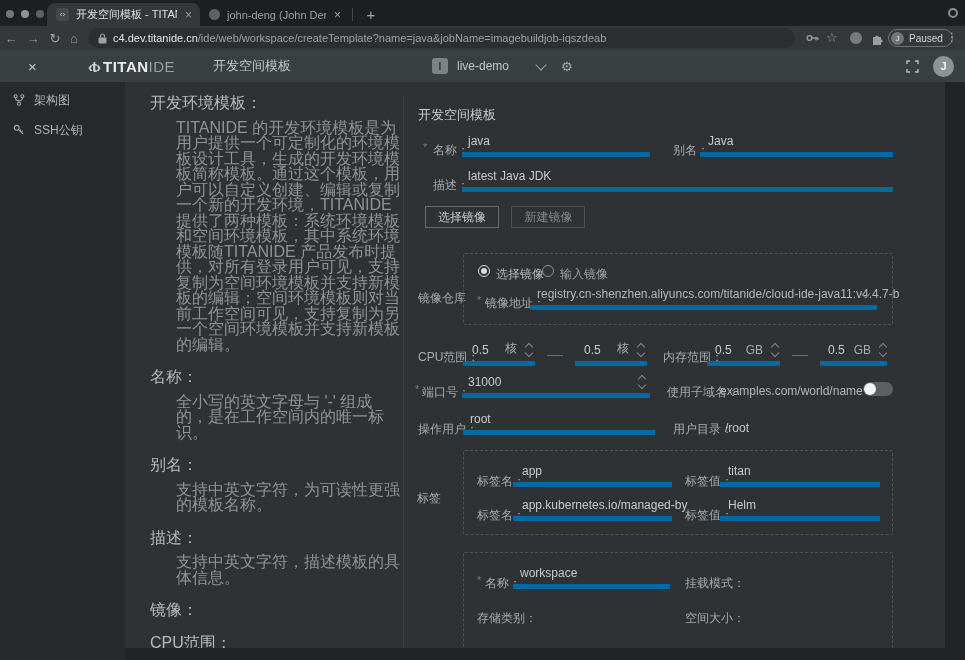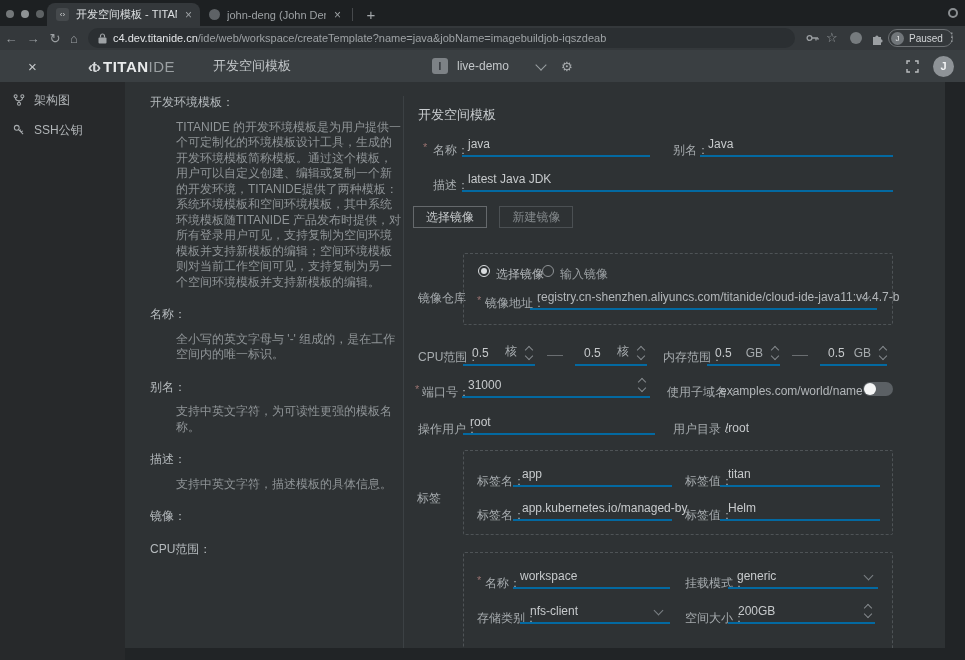--- a/index.html
+++ b/index.html
@@ -60,31 +60,31 @@
   
   .sidebar{position:absolute;left:0;top:82px;width:125px;height:578px;background:#27292b;}
   .sb-item{display:flex;align-items:center;height:30px;padding-left:13px;font-size:12px;color:#b2b6b9;cursor:pointer;}
   .sb-item svg{margin-right:9px;flex:none;}
 
   
   .content{position:absolute;left:125px;top:82px;width:820px;height:566px;background:#2e3234;overflow:hidden;}
   .vdivider{position:absolute;left:278px;top:14px;bottom:0;width:1px;background:#3c4144;}
 
   
-  .docs{position:absolute;left:25px;top:13px;width:253px;font-size:12px;line-height:15.5px;color:#8f9497;}
+  .docs{position:absolute;left:25px;top:13px;width:253px;font-size:16px;line-height:15.5px;color:#8f9497;}
   .doc-h{color:#b5babd;margin:17px 0 9px;}
   .doc-h:first-child{margin-top:0;}
   .doc-p{padding-left:26px;}
 
   
   .fsec{position:absolute;left:293px;top:24px;font-size:13px;color:#c9cdd0;}
   .flabel{position:absolute;font-size:12px;color:#a6abae;white-space:nowrap;}
   .fval{position:absolute;font-size:12px;color:#c7cacc;white-space:nowrap;}
   .req{position:absolute;font-size:11px;color:#97716f;}
-  .uline{position:absolute;height:22px;border-bottom:2px solid #0369a1;box-sizing:border-box;}
+  .uline{position:absolute;height:22px;border-bottom:5px solid #0369a1;box-sizing:border-box;}
   .uline .val{position:absolute;bottom:4px;font-size:12px;color:#c7cacc;white-space:nowrap;}
   .uline .val.dim{color:#b3b7ba;}
   .unit{position:absolute;bottom:4px;font-size:12px;color:#a6abae;}
   .btn{display:inline-block;height:22px;line-height:20px;padding:0 12px;font-size:12px;box-sizing:border-box;
     border:1px solid #65696c;color:#c6c9cb;background:transparent;cursor:pointer;}
   .btn.secondary{border-color:#4b5053;color:#82878a;margin-left:8px;}
   .dashbox{position:absolute;border:1px dashed #4e5356;border-radius:2px;box-sizing:border-box;}
   .radio{position:absolute;width:12px;height:12px;border-radius:50%;border:1px solid #8f9396;box-sizing:border-box;}
   .radio.checked{border-color:#d9dcde;}
   .radio.checked::after{content:'';position:absolute;left:2px;top:2px;right:2px;bottom:2px;border-radius:50%;background:#d9dcde;}
@@ -224,21 +224,21 @@
     <span class="flabel" style="left:548px;top:60px">别名：</span>
     <div class="uline" style="left:575px;top:53px;width:193px">
       <span class="val" style="left:8px">Java</span>
     </div>
 
     <span class="flabel" style="left:308px;top:95px">描述：</span>
     <div class="uline" style="left:337px;top:88px;width:431px">
       <span class="val" style="left:6px">latest Java JDK</span>
     </div>
 
-    <div class="abs" style="left:288px;top:124px">
+    <div class="abs" style="left:300px;top:124px">
       <button class="btn">选择镜像</button>
       <button class="btn secondary">新建镜像</button>
     </div>
 
     <span class="flabel" style="left:293px;top:208px">镜像仓库</span>
     <div class="dashbox" style="left:338px;top:171px;width:430px;height:72px"></div>
     <span class="radio checked" style="left:353px;top:183px"></span>
     <span class="flabel" style="left:371px;top:184px;color:#b3b7ba">选择镜像</span>
     <span class="radio" style="left:417px;top:183px"></span>
     <span class="flabel" style="left:435px;top:184px;color:#9ba0a3">输入镜像</span>
@@ -327,32 +327,17 @@
       <span class="val" style="left:8px">Helm</span>
     </div>
 
     <div class="dashbox" style="left:338px;top:470px;width:430px;height:110px"></div>
     <span class="req" style="left:352px;top:492px">*</span>
     <span class="flabel" style="left:360px;top:493px">名称：</span>
     <div class="uline" style="left:388px;top:485px;width:157px">
       <span class="val" style="left:7px">workspace</span>
     </div>
     <span class="flabel" style="left:560px;top:493px">挂载模式：</span>
-    <div class="uline" style="left:603px;top:485px;width:150px">
-      <span class="val" style="left:9px">generic</span>
-      <span class="selchev" style="right:6px"></span>
-    </div>
     <span class="flabel" style="left:352px;top:528px">存储类别：</span>
-    <div class="uline" style="left:395px;top:520px;width:150px">
-      <span class="val" style="left:10px">nfs-client</span>
-      <span class="selchev" style="right:8px"></span>
-    </div>
     <span class="flabel" style="left:560px;top:528px">空间大小：</span>
-    <div class="uline" style="left:603px;top:520px;width:147px">
-      <span class="val" style="left:10px">200GB</span>
-      <span class="stepper" style="right:4px">
-          <span class="chev up"></span>
-          <span class="chev dn"></span>
-        </span>
-    </div>
   </div>
 
 </div>
 
 </body></html>

